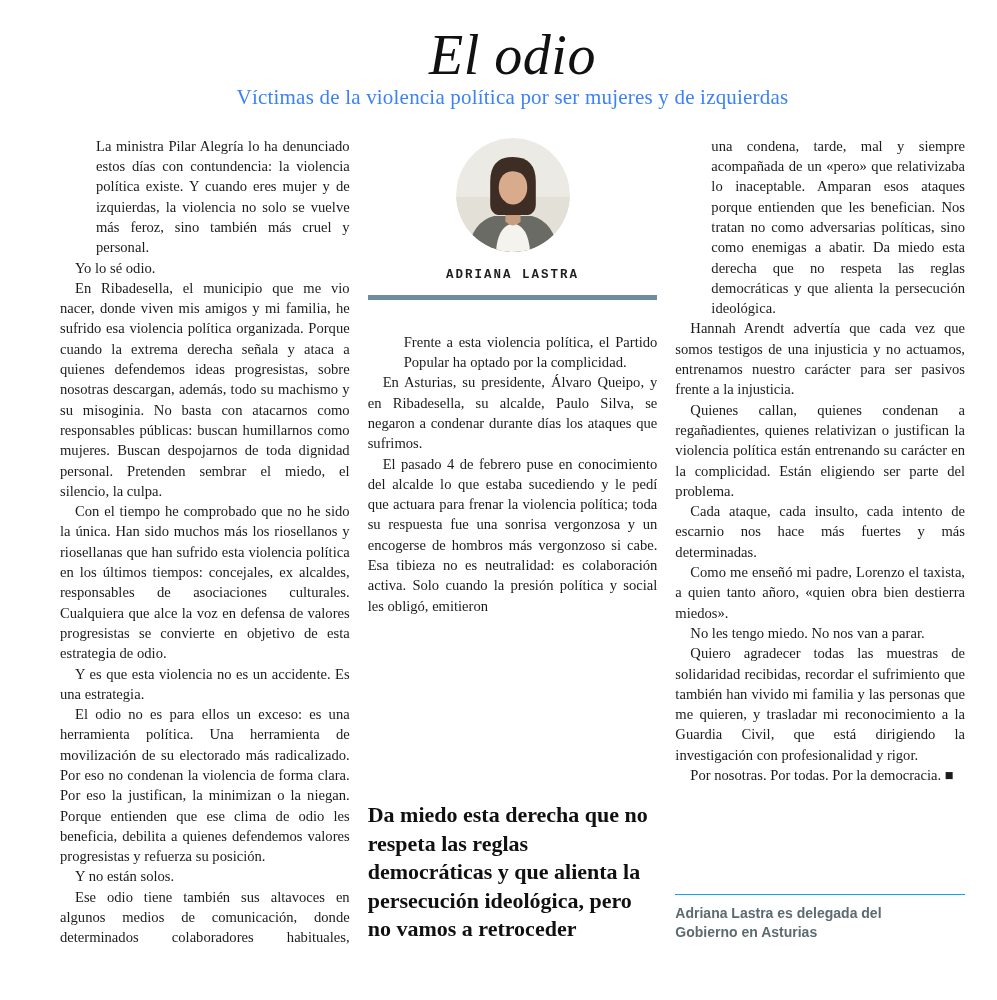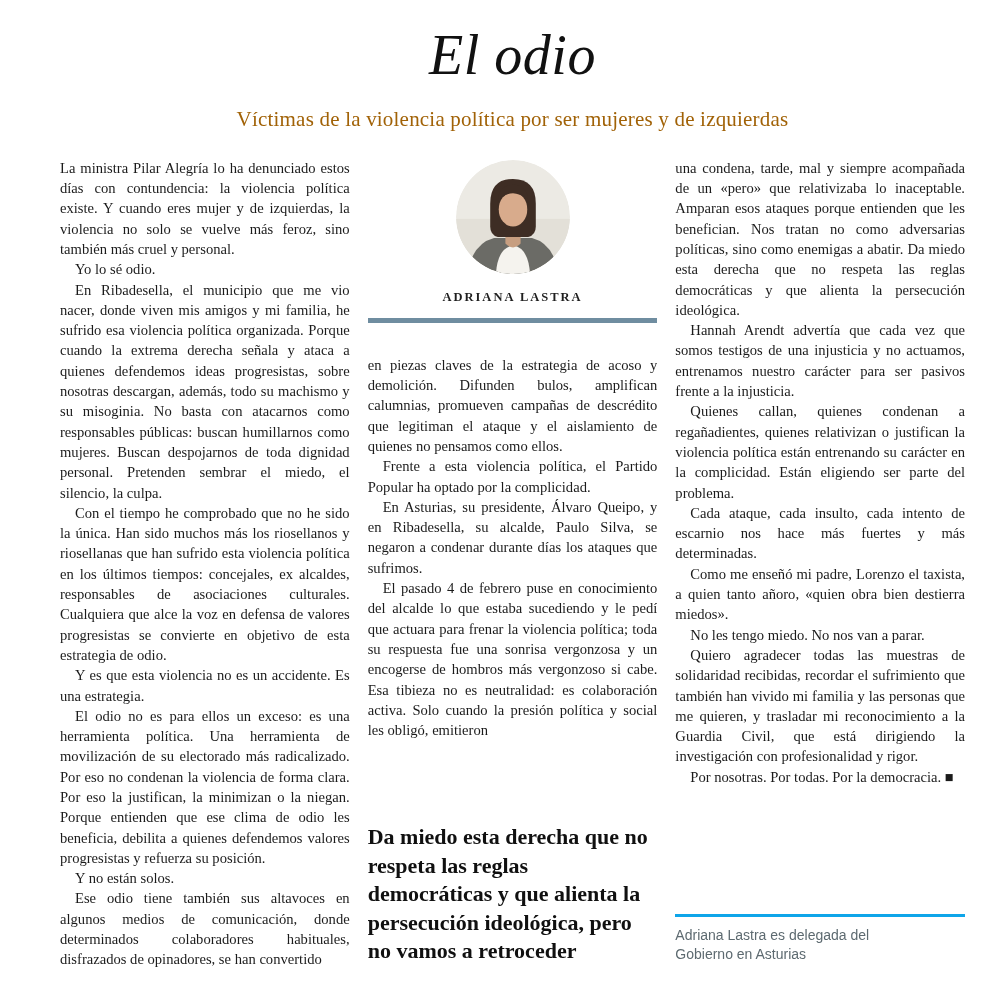--- a/index.html
+++ b/index.html
@@ -13,65 +13,65 @@
   .page { width:997px; height:1000px; padding:26px 32px 0 60px; }
 
   
   .masthead { text-align:center; }
   .title {
     font-style:italic; font-weight:normal;
     font-size:56px; line-height:1.05; color:#111;
     letter-spacing:0.5px;
   }
   .subtitle {
-    margin-top:22px;
-    font-weight:normal; font-size:21px; color:#a16207;
+    font-weight:normal; font-size:21px; color:#3b82f6;
     letter-spacing:0.2px;
   }
 
   
   .columns {
     margin-top:26px;
     display:flex; gap:18px;
     height:812px;
   }
   .col { flex:1 1 0; display:flex; flex-direction:column; overflow:hidden; }
   .col-text {
     text-align:justify;
     font-size:14.6px; line-height:20.3px;
     hyphens:auto; -webkit-hyphens:auto;
   }
   .col-text p { text-indent:15px; }
-  .col-text p:first-child { text-indent:0; }
+  .col-text p:first-child { text-indent:0;margin-left:36px; }
 
   
   .author-block { display:flex; flex-direction:column; align-items:center; margin-bottom:32px; }
   .avatar { width:114px; height:114px; border-radius:50%; overflow:hidden; margin-top:2px; }
   .avatar svg { display:block; }
   .caption {
     margin-top:16px;
-    font-family:Liberation Serif, serif;
+    font-family:Liberation Mono, monospace;
     font-weight:bold; font-size:12.5px; letter-spacing:2px;
     color:#1f1f1f; text-align:center;
   }
   .rule { width:100%; height:5px; margin-top:13px; background:#6f8da0; }
 
   
   .pull-quote {
     margin-top:auto;
     padding-bottom:4px;
     font-weight:bold; font-size:22px; line-height:28.5px;
     color:#101010;
   }
 
   
   .author-bio {
     margin-top:auto;
-    border-top:3px solid #0ea5e9;
+    border-top:1px solid #0ea5e9;
     padding:9px 0 6px 0;
+    font-weight:bold;
   }
   .bio-text {
     font-family:"Liberation Sans", sans-serif;
     font-size:14px; line-height:19px; color:#5d6a70;
     max-width:215px; text-align:left;
   }
 </style>
 </head>
 <body>
 
@@ -115,21 +115,20 @@
               <path d="M36 46 Q36 20 60 20 Q84 20 84 46 L84 70 Q84 79 76 81 L44 81 Q36 79 36 70 Z" fill="#3e2d24"></path>
               <ellipse cx="60" cy="52" rx="15" ry="18" fill="#d8ab8c"></ellipse>
               <path d="M44 48 Q43 26 60 26 Q77 26 76 48 Q74 36 60 35 Q46 36 44 48 Z" fill="#3e2d24"></path>
             </g>
           </svg>
         </div>
         <figcaption class="caption">ADRIANA LASTRA</figcaption>
         <div class="rule" style="background: rgb(111, 141, 160);"></div>
       </figure>
       <div class="col-text">
-          <p>en piezas claves de la estrategia de acoso y demolición. Difunden bulos, amplifican calumnias, promueven campañas de descrédito que legitiman el ataque y el aislamiento de quienes no pensamos como ellos.</p>
           <p>Frente a esta violencia política, el Partido Popular ha optado por la complicidad.</p>
           <p>En Asturias, su presidente, Álvaro Queipo, y en Ribadesella, su alcalde, Paulo Silva, se negaron a condenar durante días los ataques que sufrimos.</p>
           <p>El pasado 4 de febrero puse en conocimiento del alcalde lo que estaba sucediendo y le pedí que actuara para frenar la violencia política; toda su respuesta fue una sonrisa vergonzosa y un encogerse de hombros más vergonzoso si cabe. Esa tibieza no es neutralidad: es colaboración activa. Solo cuando la presión política y social les obligó, emitieron</p>
         </div>
       <blockquote class="pull-quote">Da miedo esta derecha que no respeta las reglas democráticas y que alienta la persecución ideológica, pero no vamos a retroceder</blockquote>
     </div>
 
     <div class="col">
       <div class="col-text">
           <p>una condena, tarde, mal y siempre acompañada de un «pero» que relativizaba lo inaceptable. Amparan esos ataques porque entienden que les benefician. Nos tratan no como adversarias políticas, sino como enemigas a abatir. Da miedo esta derecha que no respeta las reglas democráticas y que alienta la persecución ideológica.</p>

